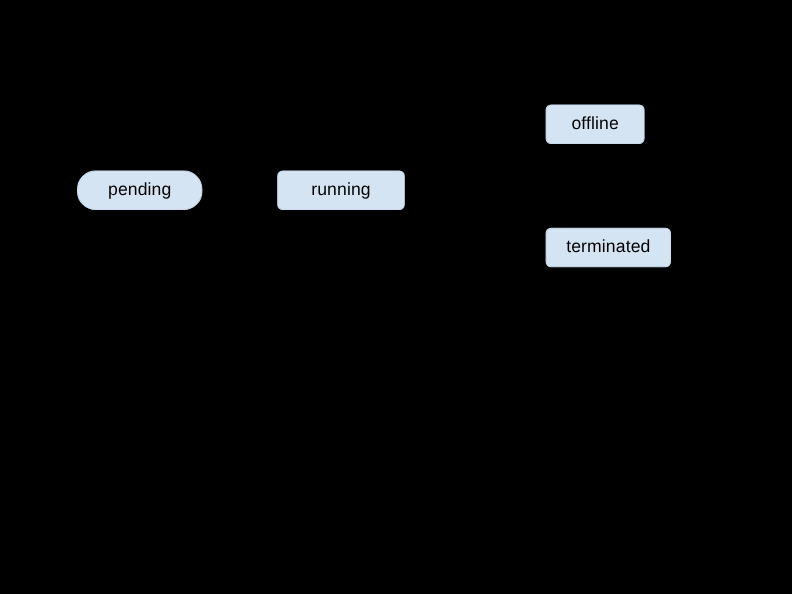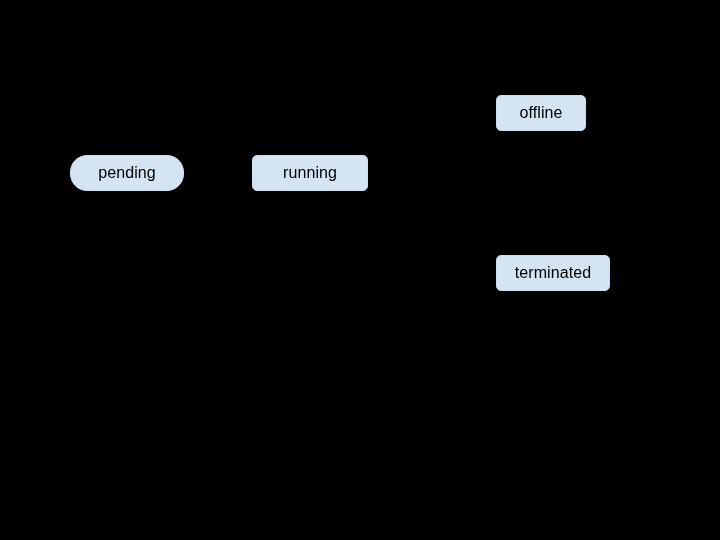--- a/index.html
+++ b/index.html
@@ -50,17 +50,17 @@
   </div>
 
   <div class="state-node" id="node-running" style="left: 252px; top: 155px; width: 116px; height: 36px; background: rgb(213, 228, 243); border-color: rgb(201, 220, 238); color: rgb(0, 0, 0);">
     <span class="state-label">running</span>
   </div>
 
   <div class="state-node" id="node-offline" style="left: 496px; top: 95px; width: 90px; height: 36px; background: rgb(213, 228, 243); border-color: rgb(201, 220, 238); color: #000000;">
     <span class="state-label">offline</span>
   </div>
 
-  <div class="state-node" id="node-terminated" style="left: 496px; top: 207px; width: 114px; height: 36px; background: rgb(213, 228, 243); border-color: rgb(201, 220, 238); color: rgb(0, 0, 0); margin-top: 48px;">
+  <div class="state-node" id="node-terminated" style="left: 496px; top: 207px; width: 114px; height: 36px; background: rgb(213, 228, 243); border-color: rgb(201, 220, 238); color: rgb(0, 0, 0);">
     <span class="state-label">terminated</span>
   </div>
 
 </div>
 
 </body></html>

